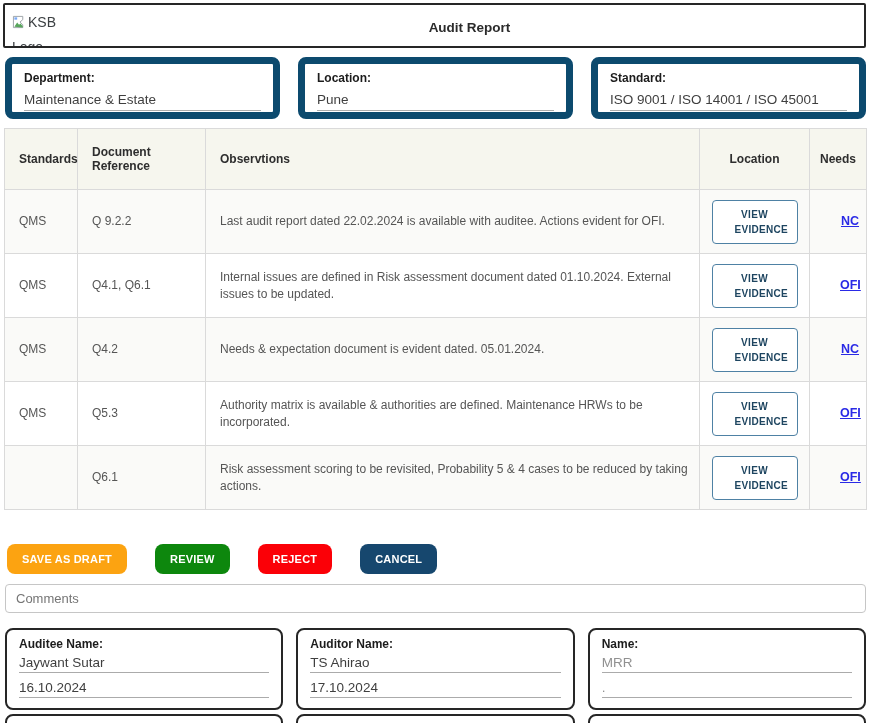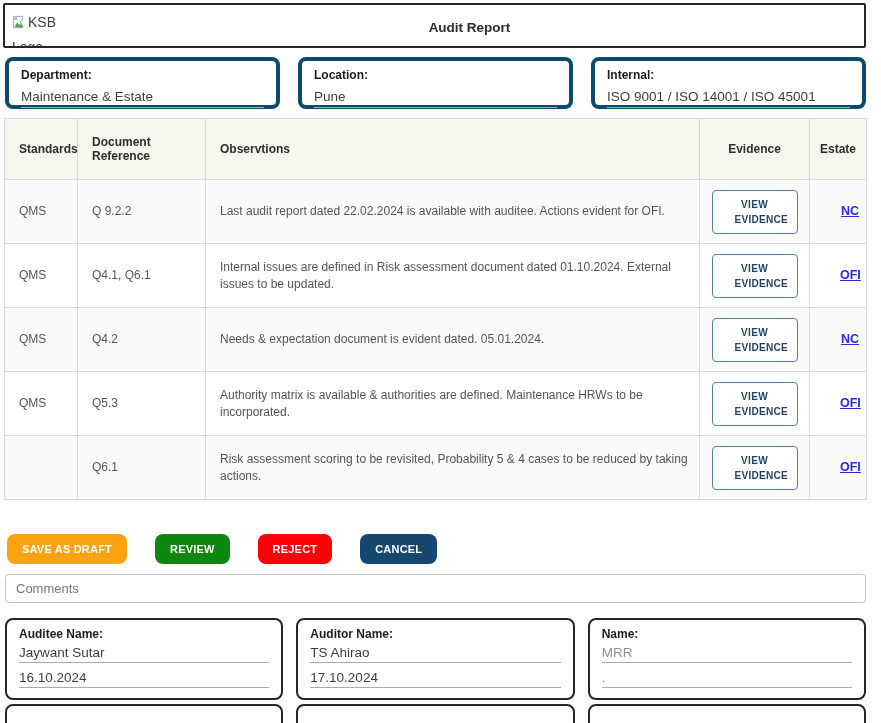--- a/index.html
+++ b/index.html
@@ -27,22 +27,22 @@
     line-height: 45px; text-align: center;
     font-weight: bold; font-size: 13.5px; color: #2b2b2b;
   }
 
   
   .info-row {
     display: flex; gap: 18px;
     margin: 9px 0 0 5px; width: 861px;
   }
   .info-box {
-    flex: 1; height: 52px;
-    border: 4px solid #0c4a6e; border-radius: 8px;
+    flex: 1; height: 62px;
+    border: 7px solid #0c4a6e; border-radius: 8px;
     padding: 7px 12px 0 12px; background: #fff;
   }
   .field-label { font-weight: bold; font-size: 12px; color: #1c1c1c; }
   .line-input {
     display: block; width: 100%;
     border: none; border-bottom: 1px solid #ababab;
     outline: none; background: transparent;
     font-family: "Liberation Sans", sans-serif;
     font-size: 13.5px; color: #3f3f3f;
     margin-top: 7px; padding: 0 0 3px 0;
@@ -141,40 +141,40 @@
 <div class="info-row">
   <div class="info-box">
     <div class="field-label">Department:</div>
     <input class="line-input" value="Maintenance &amp; Estate" style="">
   </div>
   <div class="info-box">
     <div class="field-label">Location:</div>
     <input class="line-input" value="Pune" style="">
   </div>
   <div class="info-box">
-    <div class="field-label">Internal:</div>
+    <div class="field-label">Standard:</div>
     <input class="line-input" value="ISO 9001 / ISO 14001 / ISO 45001" style="">
   </div>
 </div>
 
 <table class="audit-table">
   <colgroup>
     <col class="col-standards">
       <col class="col-docref">
       <col class="col-obs">
       <col class="col-evidence">
       <col class="col-result">
   </colgroup>
   <thead>
     <tr>
       <th>Standards</th>
       <th>Document Reference</th>
       <th>Observtions</th>
-      <th class="center">Evidence</th>
-      <th class="center">Estate</th>
+      <th class="center">Location</th>
+      <th class="center">Needs</th>
     </tr>
   </thead>
   <tbody>
     <tr class="striped">
       <td>QMS</td>
       <td>Q 9.2.2</td>
       <td>Last audit report dated 22.02.2024 is available with auditee. Actions evident for OFI.</td>
       <td class="center"><button class="view-evidence-btn">VIEW EVIDENCE</button></td>
       <td class="center"><a class="result-link">NC</a></td>
     </tr>

